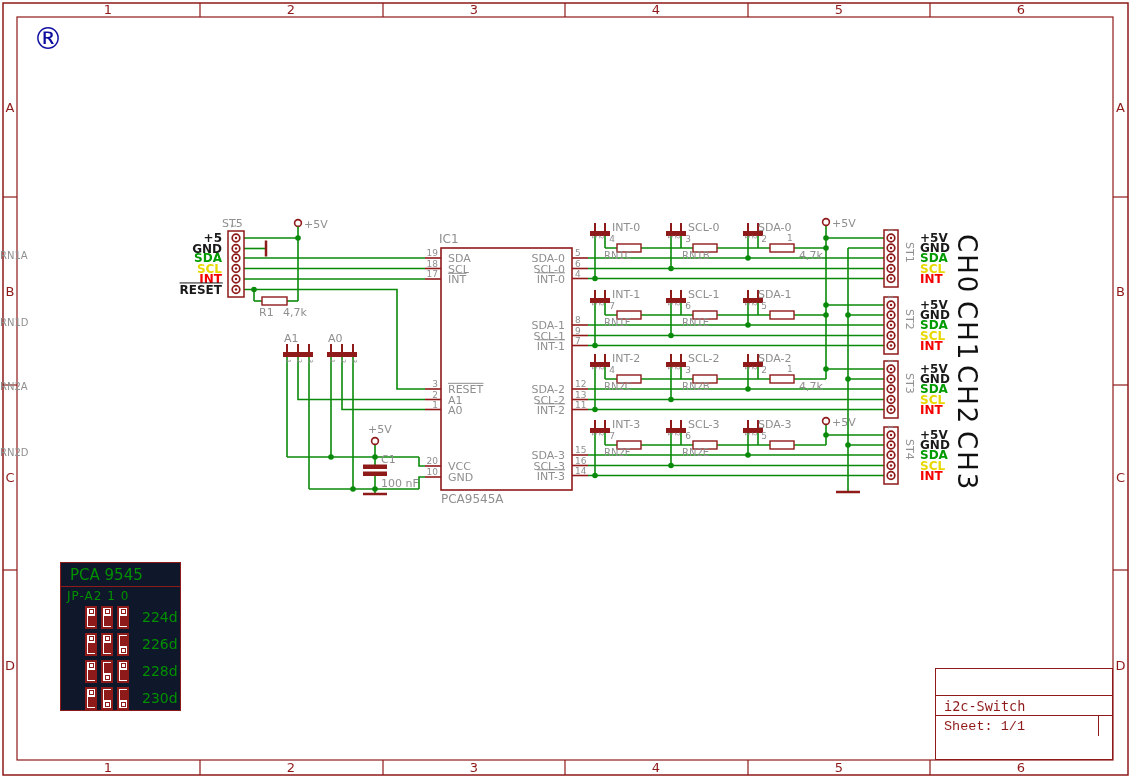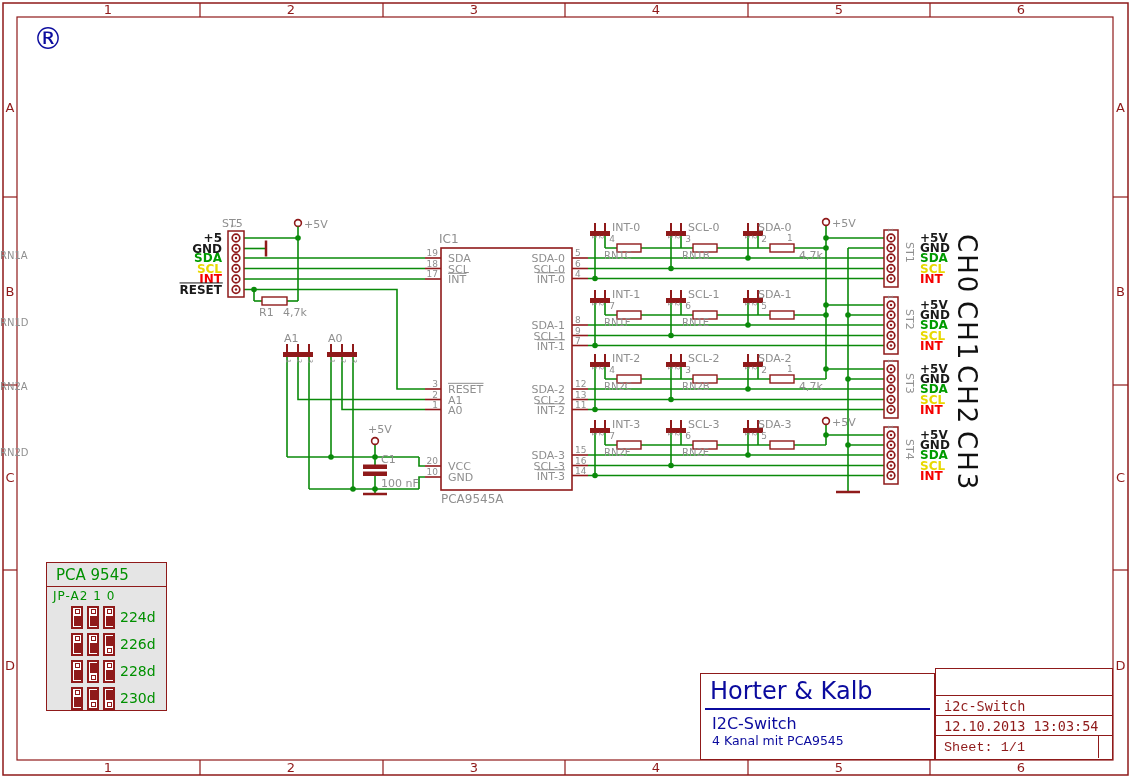--- a/index.html
+++ b/index.html
@@ -4,30 +4,30 @@
 <style>
   html,body{margin:0;padding:0;background:#ffffff;}
   body{width:1131px;height:778px;overflow:hidden;font-family:"DejaVu Sans","Liberation Sans",sans-serif;}
   .canvas{position:relative;width:1131px;height:778px;background:#fff;}
   #schematic-svg{position:absolute;left:0;top:0;}
 
   .logo{position:absolute;left:33px;top:22px;color:#0b0b9e;display:flex;align-items:flex-start;}
   .logo-mark{font-size:30px;line-height:34px;margin-right:22px;}
   .logo-text{font-size:35px;line-height:40px;letter-spacing:1px;}
 
-  .addr-table{position:absolute;left:46px;top:562px;width:121px;height:149px;border:1.5px solid #8f1a1a;box-sizing:border-box;background:#e5e5e5;}
+  .addr-table{position:absolute;left:60px;top:562px;width:121px;height:149px;border:1.5px solid #8f1a1a;box-sizing:border-box;background:#0f172a;}
   .addr-title{color:#009000;font-size:15px;padding:3px 0 2px 9px;border-bottom:1.5px solid #8f1a1a;}
   .addr-body{padding:2px 0 0 6px;}
   .addr-header{color:#009000;font-size:12px;letter-spacing:1px;margin-bottom:2px;}
   .addr-row{display:flex;align-items:center;margin:0 0 3px 18px;height:24px;}
   .jp-wrap{display:flex;gap:4px;}
   .jp-block{width:12px;height:23px;border:2px solid #8f1a1a;box-sizing:border-box;display:flex;flex-direction:column;align-items:center;justify-content:space-between;padding:1px 0;background:#fff;}
   .jp-pin{width:5px;height:5px;border:1.5px solid #8f1a1a;box-sizing:border-box;background:#fff;}
   .jp-body{width:7px;height:10px;background:#8f1a1a;}
-  .addr-value{color:#009000;font-size:14px;margin-left:5px;}
+  .addr-value{color:#009000;font-size:14px;margin-left:13px;}
 
   .tb-left{position:absolute;left:700px;top:673px;width:235px;height:87px;border:1.5px solid #8f1a1a;box-sizing:border-box;background:#fff;}
   .tb-company{color:#0b0b9e;font-size:24px;padding:3px 0 0 9px;line-height:28px;}
   .tb-rule{border-top:2px solid #0b0b9e;margin:3px 4px 0 4px;}
   .tb-doc{color:#0b0b9e;font-size:16px;padding:5px 0 0 11px;line-height:17px;}
   .tb-sub{color:#0b0b9e;font-size:12.5px;padding:1px 0 0 11px;}
   .tb-right{position:absolute;left:935px;top:668px;width:178px;height:92px;border:1.5px solid #8f1a1a;box-sizing:border-box;background:#fff;
             font-family:"DejaVu Sans Mono","Liberation Mono",monospace;color:#8f1a1a;font-size:13.5px;}
   .tb-cell{box-sizing:border-box;border-bottom:1.2px solid #8f1a1a;padding-left:8px;display:flex;align-items:center;}
   .tb-empty{height:27px;}
@@ -569,29 +569,22 @@
                 <div class="jp-body"></div>
                 <div class="jp-pin"></div>
               </div>
             </div>
             <div class="addr-value">230d</div>
           </div>
         </div>
     </div>
   </div>
 
-  <div class="tb-left">
-    <div class="tb-company">Horter &amp; Kalb</div>
-    <div class="tb-rule"></div>
-    <div class="tb-doc">I2C-Switch</div>
-    <div class="tb-sub">4 Kanal mit PCA9545</div>
-  </div>
 
   <div class="tb-right">
     <div class="tb-cell tb-empty"></div>
     <div class="tb-cell">i2c-Switch</div>
-    <div class="tb-cell">12.10.2013 13:03:54</div>
     <div class="tb-cell tb-sheet">
       <span>Sheet: 1/1</span>
       <span class="tb-sheet-div"></span>
     </div>
   </div>
 </div>
 
 </body></html>

